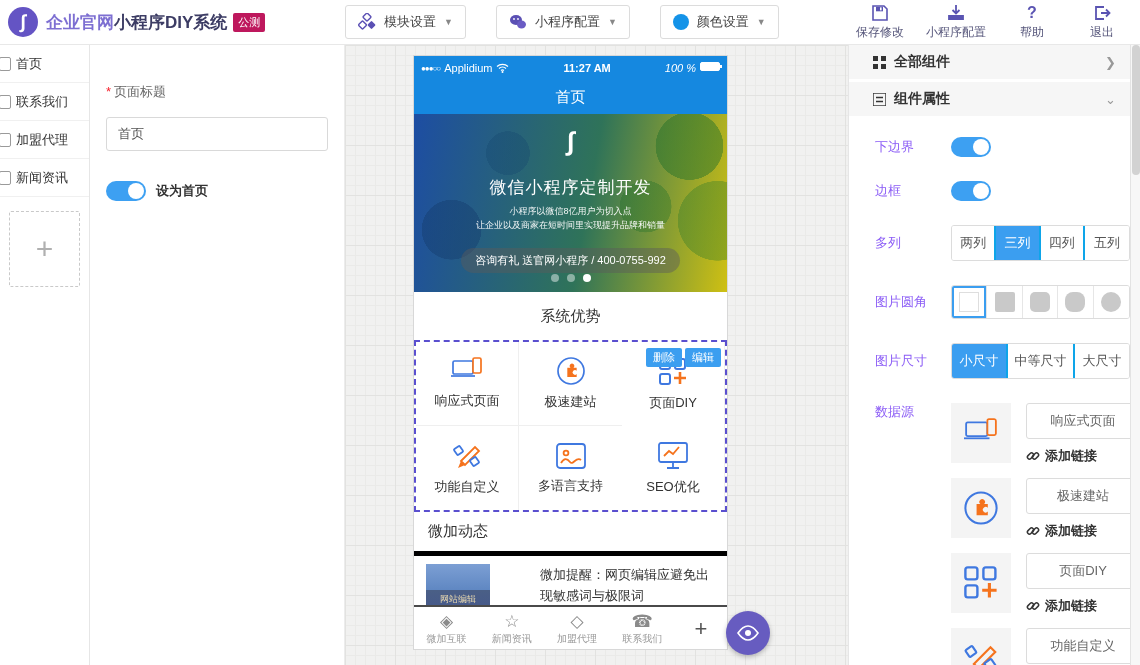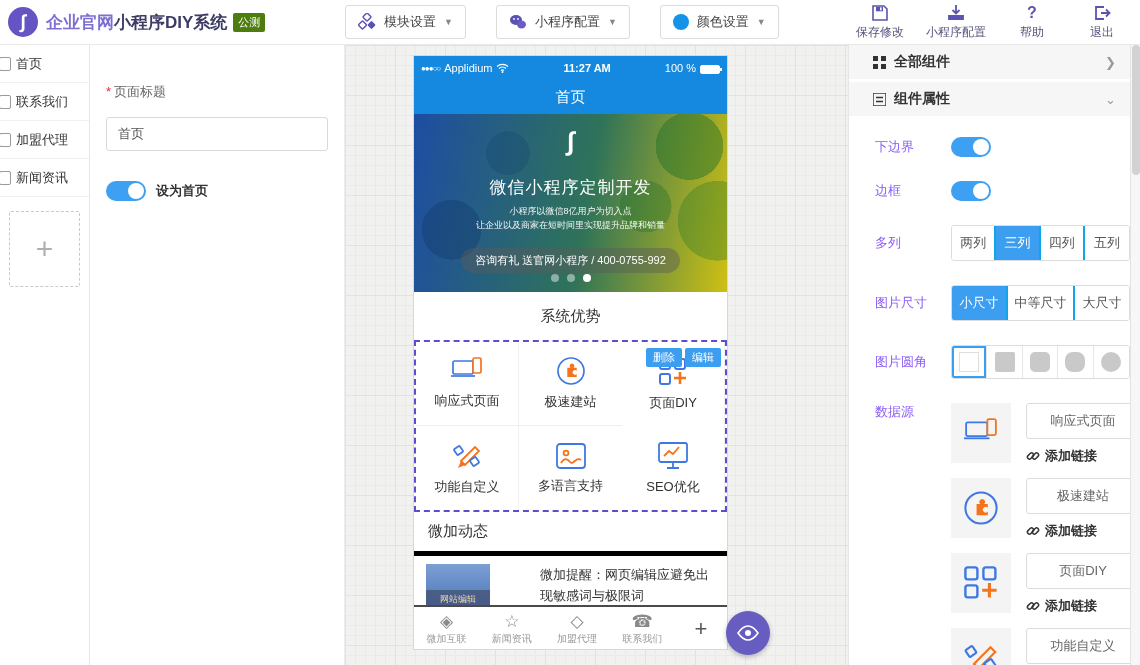--- a/index.html
+++ b/index.html
@@ -6,21 +6,21 @@
   html,body { width:1140px; height:665px; overflow:hidden; font-family:"Liberation Sans","DejaVu Sans",sans-serif; background:#fff; }
   .app { position:relative; width:1140px; height:665px; }
 
   
   .header { position:absolute; left:0; top:0; width:1140px; height:45px; background:#fff; border-bottom:1px solid #e8e8e8; display:flex; align-items:center; z-index:30; }
   .logo-wrap { display:flex; align-items:center; padding-left:8px; width:345px; }
   .logo-circle { width:30px; height:30px; border-radius:50%; background:#6454c4; color:#fff; display:flex; align-items:center; justify-content:center; font-size:19px; font-weight:bold; margin-right:8px; }
   .app-title { font-size:17px; font-weight:bold; }
   .app-title .t1 { color:#7d6fd2; }
   .app-title .t2 { color:#3c3c64; }
-  .beta-badge { display:inline-block; margin-left:6px; background:#4d7c0f; color:#fff; font-size:11px; padding:2px 5px; border-radius:2px; font-weight:normal; vertical-align:2px; }
+  .beta-badge { display:inline-block; margin-left:6px; background:#be185d; color:#fff; font-size:11px; padding:2px 5px; border-radius:2px; font-weight:normal; vertical-align:2px; }
   .toolbar { display:flex; gap:30px; }
   .tool-btn { display:flex; align-items:center; gap:8px; border:1px solid #dcdcdc; border-radius:3px; background:#fff; height:34px; padding:0 12px; font-size:13px; color:#444; cursor:pointer; }
   .tool-btn .caret { font-size:9px; color:#888; }
   .tool-icon { width:18px; height:18px; display:inline-flex; align-items:center; justify-content:center; }
   .color-dot { width:16px; height:16px; border-radius:50%; background:#1493e8; }
   .header-actions { margin-left:auto; display:flex; gap:22px; padding-right:14px; }
   .action-btn { display:flex; flex-direction:column; align-items:center; gap:2px; color:#5a54b2; font-size:12px; cursor:pointer; min-width:48px; }
   .action-btn svg { display:block; }
   .action-label { color:#55557a; }
 
@@ -50,21 +50,21 @@
       linear-gradient(90deg,#eaeae8 1px, transparent 1px);
     background-size:50px 50px,50px 50px,10px 10px,10px 10px; }
 
   
   .phone { position:absolute; left:68px; top:10px; width:315px; height:595px; background:#fff; border:1px solid #d8d8d8; overflow:hidden; display:flex; flex-direction:column; }
   .statusbar { height:24px; background:#1588e0; color:#fff; display:flex; align-items:center; font-size:11px; padding:0 7px; flex:none; }
   .sb-left { display:flex; align-items:center; gap:4px; }
   .sb-dots { letter-spacing:-1px; font-size:8px; }
   .sb-carrier { font-size:11px; }
   .sb-time { flex:1; text-align:center; font-weight:bold; }
-  .sb-right { display:flex; align-items:flex-end; gap:4px; }
+  .sb-right { display:flex; align-items:flex-start; gap:4px;font-style:italic; }
   .battery { width:20px; height:9px; border:1px solid #fff; border-radius:2px; position:relative; background:#fff; }
   .battery::after { content:""; position:absolute; right:-3px; top:2px; width:2px; height:3px; background:#fff; }
   .navbar { height:34px; background:#1588e0; color:#fff; display:flex; align-items:center; justify-content:center; font-size:15px; flex:none; }
 
   .banner { position:relative; height:178px; flex:none; color:#fff; text-align:center;
     background:
       radial-gradient(circle 34px at 88% 18%, rgba(30,110,40,.45) 99%, transparent 100%),
       radial-gradient(circle 26px at 74% 52%, rgba(30,110,40,.35) 99%, transparent 100%),
       radial-gradient(circle 40px at 97% 60%, rgba(40,120,40,.35) 99%, transparent 100%),
       radial-gradient(circle 30px at 12% 65%, rgba(20,60,110,.45) 99%, transparent 100%),
@@ -411,46 +411,46 @@
         <span class="prop-label">多列</span>
         <div class="seg">
           <div class="seg-opt" style="width:46px">两列</div>
           <div class="seg-opt sel" style="width:46px">三列</div>
           <div class="seg-opt" style="width:46px">四列</div>
           <div class="seg-opt" style="width:46px">五列</div>
         </div>
       </div>
 
       <div class="prop-row">
+        <span class="prop-label">图片圆角</span>
+        <div class="radius-bar">
+          <div class="rcell sel">
+              <div class="rshape" style="border-radius:0"></div>
+            </div>
+          <div class="rcell">
+              <div class="rshape" style="border-radius:2px"></div>
+            </div>
+          <div class="rcell">
+              <div class="rshape" style="border-radius:5px"></div>
+            </div>
+          <div class="rcell">
+              <div class="rshape" style="border-radius:8px"></div>
+            </div>
+          <div class="rcell">
+              <div class="rshape" style="border-radius:50%"></div>
+            </div>
+        </div>
+      </div>
+
+      <div class="prop-row">
         <span class="prop-label">图片尺寸</span>
         <div class="seg">
           <div class="seg-opt sel" style="width:62px">小尺寸</div>
           <div class="seg-opt" style="width:74px">中等尺寸</div>
           <div class="seg-opt" style="width:60px">大尺寸</div>
-        </div>
-      </div>
-
-      <div class="prop-row">
-        <span class="prop-label">图片圆角</span>
-        <div class="radius-bar">
-          <div class="rcell sel">
-              <div class="rshape" style="border-radius:0"></div>
-            </div>
-          <div class="rcell">
-              <div class="rshape" style="border-radius:2px"></div>
-            </div>
-          <div class="rcell">
-              <div class="rshape" style="border-radius:5px"></div>
-            </div>
-          <div class="rcell">
-              <div class="rshape" style="border-radius:8px"></div>
-            </div>
-          <div class="rcell">
-              <div class="rshape" style="border-radius:50%"></div>
-            </div>
         </div>
       </div>
 
       <div class="ds-row">
         <span class="prop-label">数据源</span>
         <div class="ds-items">
 
           <div class="ds-item">
             <div class="ds-iconbox">
               <svg width="34" height="30" viewBox="0 0 32 28">

